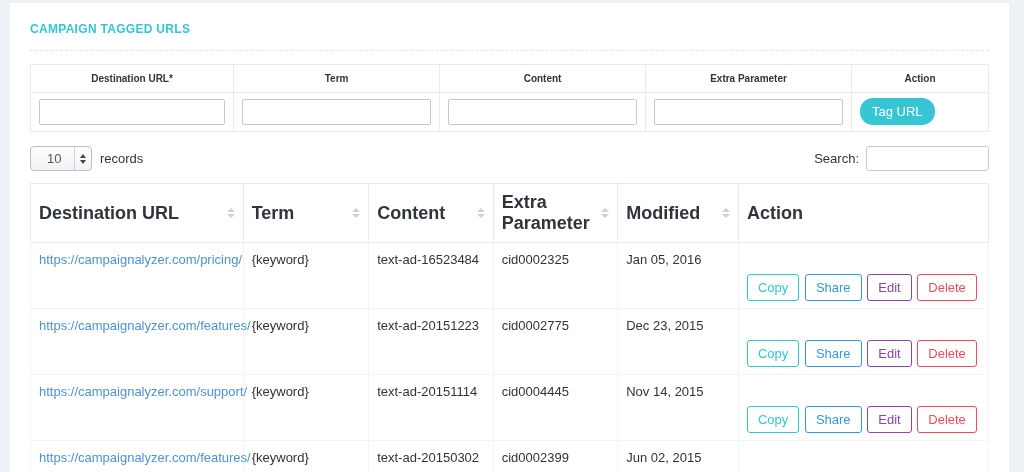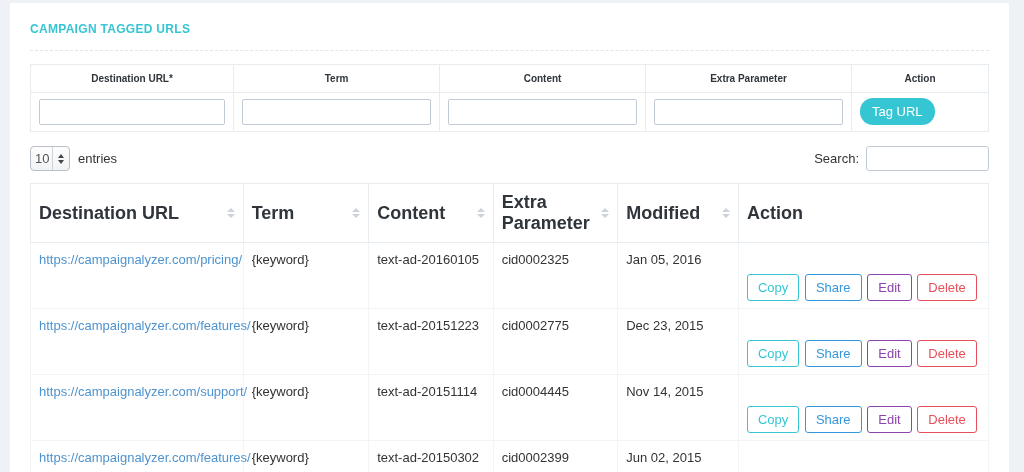--- a/index.html
+++ b/index.html
@@ -77,26 +77,26 @@
   }
   
   .controls-row{
     display:flex;
     justify-content:space-between;
     align-items:center;
     margin:14px 0 12px 0;
   }
   .records-group{display:flex;align-items:center;gap:8px;}
   .records-select{
-    width:40px;height:25px;
+    width:62px;height:25px;
     border:1px solid #b8bfc9;
     border-radius:4px;
     background:linear-gradient(#fdfdfd,#f2f3f5);
     display:flex;align-items:center;justify-content:space-between;
-    padding-left:4px;
+    padding-left:16px;
     cursor:pointer;
     color:#555;
   }
   .select-spinner{
     width:17px;height:100%;
     border-left:1px solid #ccd2da;
     display:flex;flex-direction:column;align-items:center;justify-content:center;gap:2px;
   }
   .spin-up{width:0;height:0;border-left:3px solid transparent;border-right:3px solid transparent;border-bottom:4px solid #444;}
   .spin-down{width:0;height:0;border-left:3px solid transparent;border-right:3px solid transparent;border-top:4px solid #444;}
@@ -216,21 +216,21 @@
 
   <div class="controls-row">
     <div class="records-group">
       <div class="records-select">
         <span>10</span>
         <span class="select-spinner">
           <span class="spin-up"></span>
             <span class="spin-down"></span>
         </span>
       </div>
-      <span class="records-label">entries</span>
+      <span class="records-label">records</span>
     </div>
     <div class="search-group">
       <span class="search-label">Search:</span>
       <input type="text" class="search-input" value="" style="">
     </div>
   </div>
 
   <table class="data-table">
     <colgroup>
       <col style="width:22.2%">
@@ -279,21 +279,21 @@
         </th>
         <th>
           <span>Action</span>
         </th>
       </tr>
     </thead>
     <tbody>
       <tr>
         <td><a href="#" class="url-link">https://campaignalyzer.com/pricing/</a></td>
         <td>{keyword}</td>
-        <td>text-ad-20160105</td>
+        <td>text-ad-16523484</td>
         <td>cid0002325</td>
         <td>Jan 05, 2016</td>
         <td class="action-cell">
           <button class="btn btn-copy">Copy</button>
           <button class="btn btn-share">Share</button>
           <button class="btn btn-edit">Edit</button>
           <button class="btn btn-delete">Delete</button>
         </td>
       </tr>
       <tr>

